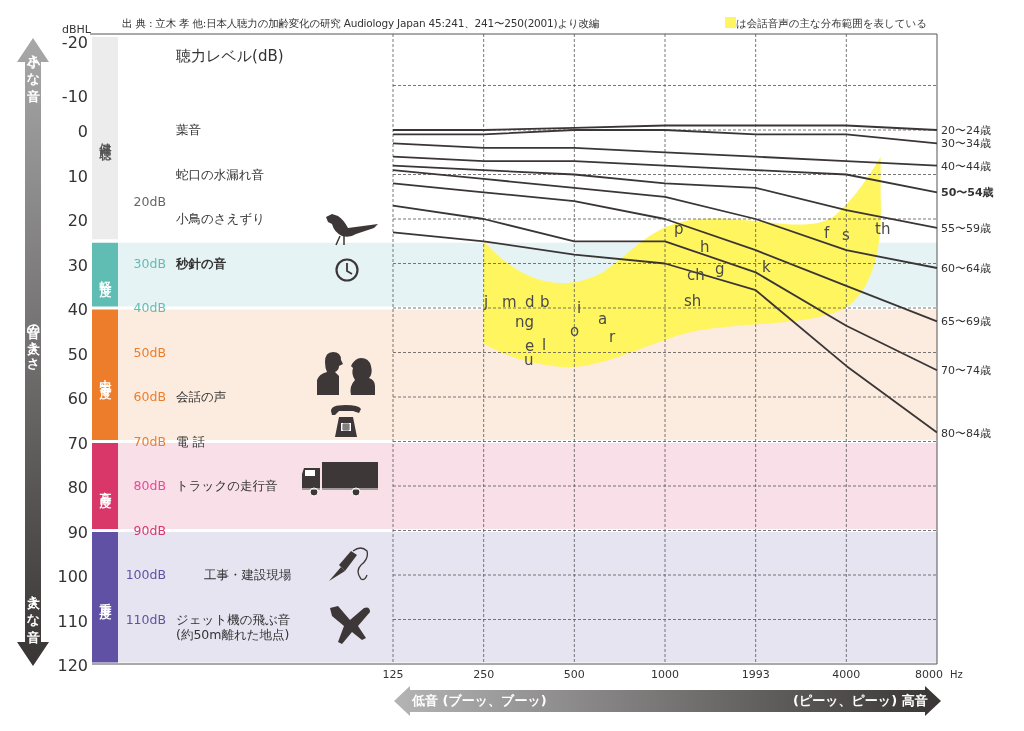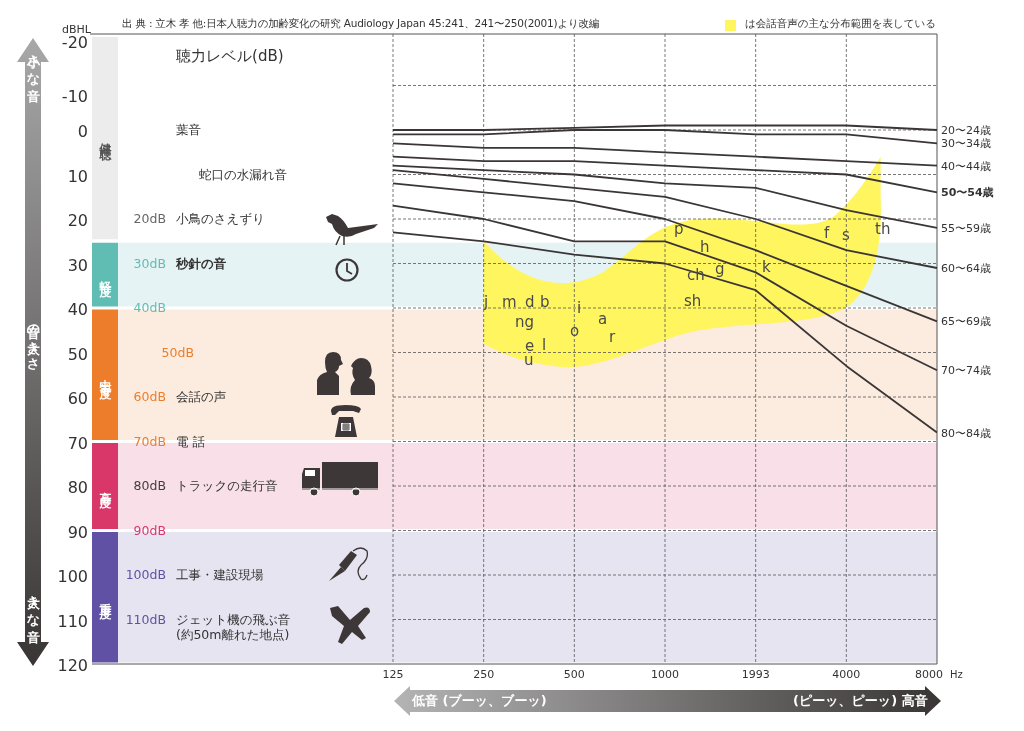--- a/index.html
+++ b/index.html
@@ -1,20 +1,20 @@
 <!DOCTYPE html>
 <html><head>
 <meta charset="utf-8">
 <style>
   * { box-sizing: border-box; margin: 0; padding: 0; }
   html, body { width: 1024px; height: 731px; background: #ffffff; overflow: hidden; }
   body { position: relative; font-family: "DejaVu Sans", "Liberation Sans", sans-serif; color: #3a3a3a; }
   .abs { position: absolute; }
   #source { left: 122px; top: 17px; font-size: 10.5px; color: #333; white-space: nowrap; letter-spacing: -0.2px; }
-  #legend { left: 725px; top: 17px; font-size: 10.5px; color: #333; white-space: nowrap; display: flex; align-items: flex-end; gap: 9px; }
+  #legend { left: 725px; top: 17px; font-size: 10.5px; color: #333; white-space: nowrap; display: flex; align-items: flex-start; gap: 0; }
   #legend .swatch { width: 11px; height: 11px; background: #fff55e; display: inline-block; }
   #dbhl { left: 62px; top: 23px; font-size: 11px; color: #333; }
   svg#chart { position: absolute; left: 0; top: 0; }
   .ytick { position: absolute; width: 40px; text-align: right; left: 48px; font-size: 16px; color: #333; }
   .band-label { position: absolute; left: 92px; width: 26px; color: #fff; font-size: 12px; font-weight: bold; writing-mode: vertical-rl; text-orientation: upright; display: flex; align-items: center; justify-content: center; letter-spacing: 4px; }
   .band-label.healthy { color: #555; }
   .db-label { position: absolute; width: 48px; text-align: right; left: 118px; font-size: 12.5px; }
   .sound-label { position: absolute; left: 176px; font-size: 12.5px; color: #333; white-space: nowrap; }
   #hearing-title { left: 176px; top: 47px; font-size: 15px; color: #333; }
   .xtick { position: absolute; top: 668px; font-size: 11px; color: #333; transform: translateX(-50%); }
@@ -153,38 +153,38 @@
     <div class="ytick" style="top:567px;">100</div>
     <div class="ytick" style="top:611.5px;">110</div>
     <div class="ytick" style="top:656px;">120</div>
     <div class="xtick" style="left:393px;">125</div>
     <div class="xtick" style="left:483.66666666666663px;">250</div>
     <div class="xtick" style="left:574.3333333333333px;">500</div>
     <div class="xtick" style="left:665px;">1000</div>
     <div class="xtick" style="left:755.6666666666666px;">1993</div>
     <div class="xtick" style="left:846.3333333333334px;">4000</div>
     <div class="xtick" style="left:929px;">8000</div>
-    <div class="db-label" style="top:211px;color:#666666;">20dB</div>
+    <div class="db-label" style="top:194px;color:#666666;">20dB</div>
     <div class="db-label" style="top:255.5px;color:#5fbdb3;">30dB</div>
     <div class="db-label" style="top:300px;color:#5fbdb3;">40dB</div>
-    <div class="db-label" style="top:344.5px;color:#ee7d2b;margin-left:28px;">50dB</div>
+    <div class="db-label" style="top:344.5px;color:#ee7d2b;">50dB</div>
     <div class="db-label" style="top:389px;color:#ee7d2b;">60dB</div>
     <div class="db-label" style="top:433.5px;color:#ee7d2b;">70dB</div>
-    <div class="db-label" style="top:478px;color:#404040;">80dB</div>
+    <div class="db-label" style="top:478px;color:#ec4899;">80dB</div>
     <div class="db-label" style="top:522.5px;color:#d9366a;">90dB</div>
     <div class="db-label" style="top:567px;color:#6151a4;">100dB</div>
     <div class="db-label" style="top:611.5px;color:#6151a4;">110dB</div>
     <div class="sound-label" style="top:122px;">葉音</div>
-    <div class="sound-label" style="top:166.5px;margin-left:23px;">蛇口の水漏れ音</div>
+    <div class="sound-label" style="top:166.5px;">蛇口の水漏れ音</div>
     <div class="sound-label" style="top:211px;">小鳥のさえずり</div>
     <div class="sound-label" style="top:255.5px;font-weight:bold;">秒針の音</div>
     <div class="sound-label" style="top:389px;">会話の声</div>
     <div class="sound-label" style="top:433.5px;">電 話</div>
     <div class="sound-label" style="top:478px;">トラックの走行音</div>
-    <div class="sound-label" style="top:567px;">工事・建設現場</div>
+    <div class="sound-label" style="top:567px;margin-left:28px;">工事・建設現場</div>
     <div class="sound-label" style="top:611.5px;">ジェット機の飛ぶ音</div>
     <div class="sound-label" style="top:627.075px;">(約50m離れた地点)</div>
   </div>
 
 <div class="abs" id="hearing-title">聴力レベル(dB)</div>
 
 <div id="vert-arrow-text-top" style="top:45px;">小さな音</div>
 <div id="vert-arrow-text-mid" style="top:315px;">音の大きさ</div>
 <div id="vert-arrow-text-bot" style="top:586px;">大きな音</div>
 

